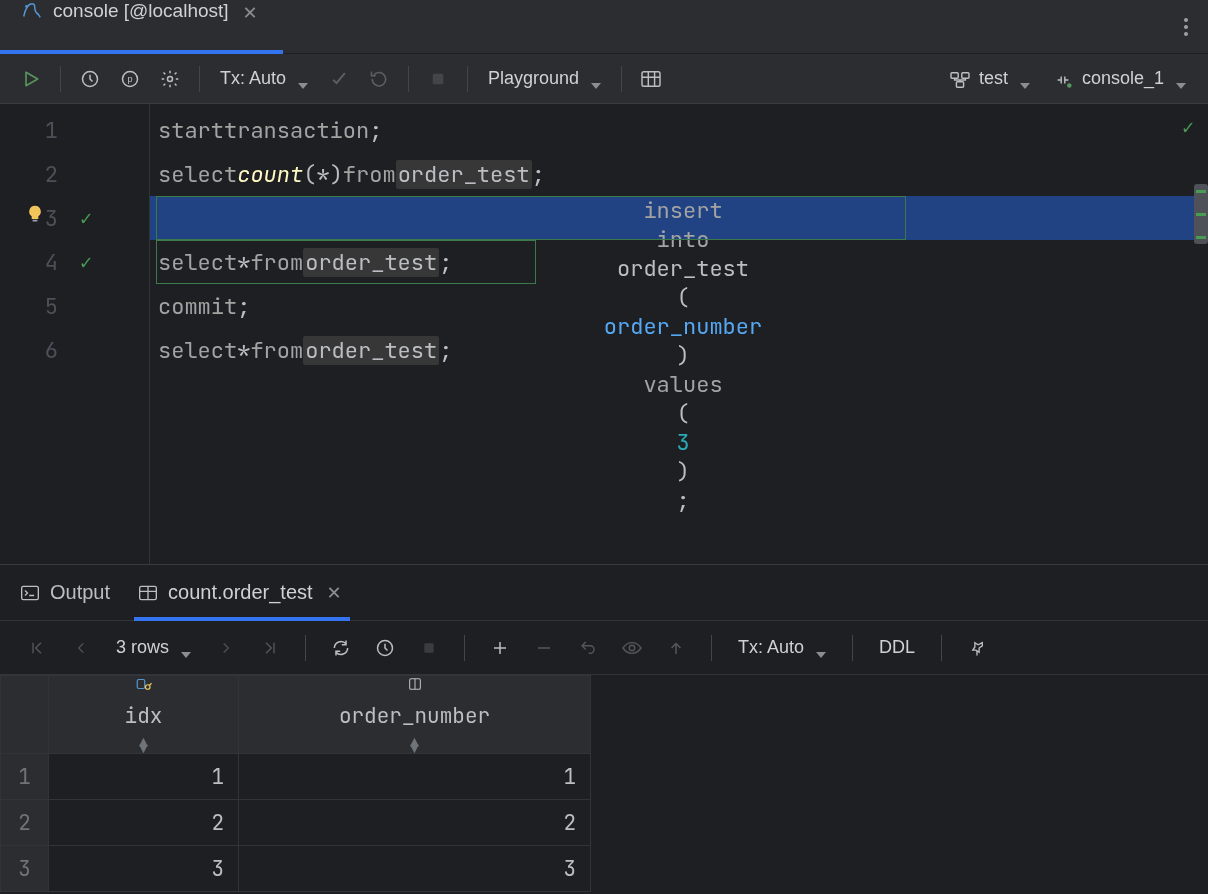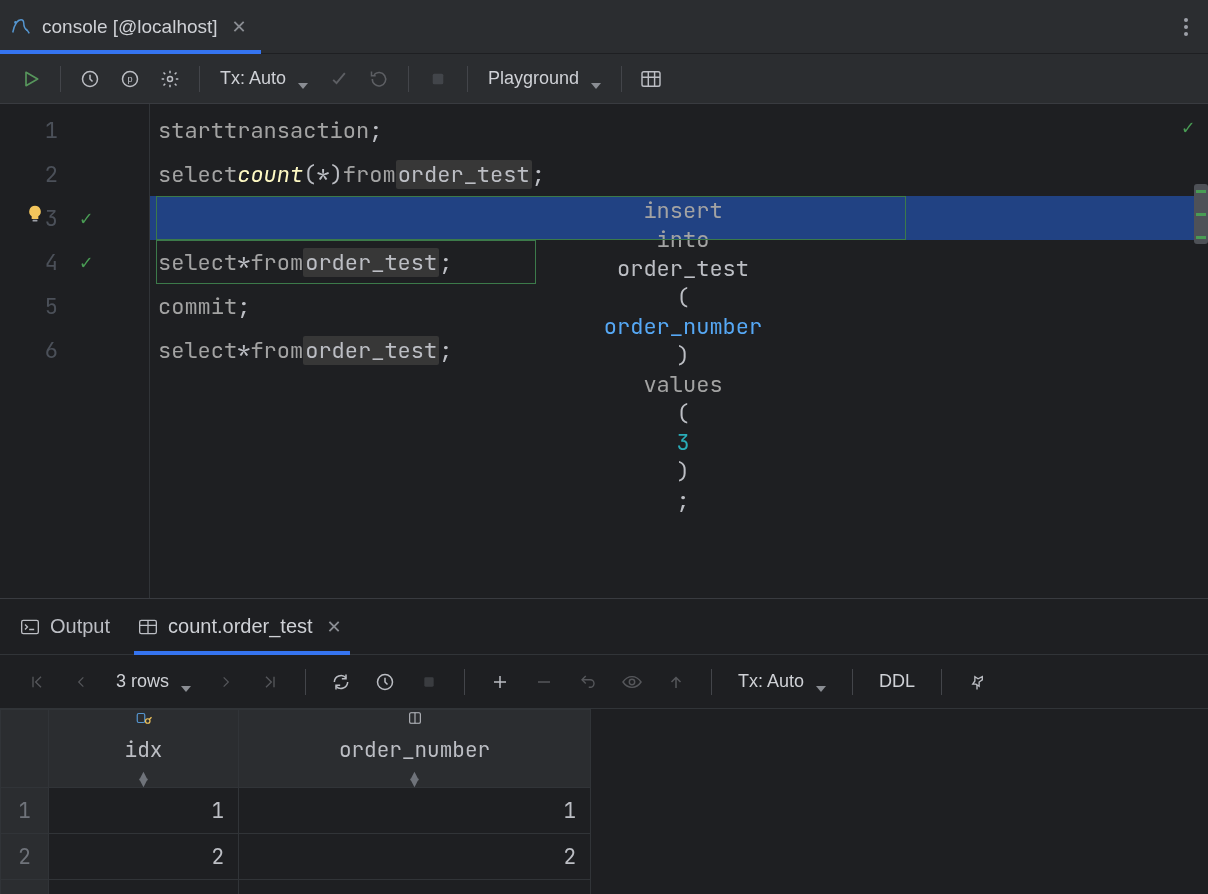--- a/index.html
+++ b/index.html
@@ -19,23 +19,23 @@
   .tab-bar {
     display: flex;
     align-items: center;
     height: 54px;
     background: #2b2d30;
     border-bottom: 1px solid #1e1f22;
     position: relative;
   }
   .tab {
     display: flex;
-    align-items: center;
+    align-items: flex-start;
     gap: 10px;
-    padding: 0 10px;
+    padding: 0 21px;
     height: 100%;
     font-size: 19px;
     color: #cfd1d6;
     position: relative;
   }
   .tab.active::after {
     content: "";
     position: absolute;
     left: 0; right: 0; bottom: -1px;
     height: 4px;
@@ -184,21 +184,21 @@
   .editor-marks {
     position: absolute;
     right: 2px; top: 86px;
     width: 10px;
     display: flex; flex-direction: column; gap: 20px;
   }
   .editor-marks div { height: 3px; background: #499c54; }
 
   
   .panel {
-    height: 296px;
+    height: 330px;
     background: #1e1f22;
     display: flex;
     flex-direction: column;
     border-top: 1px solid #393b40;
   }
   .panel-tabs {
     display: flex;
     align-items: center;
     height: 56px;
     padding: 0 20px;
@@ -339,20 +339,44 @@
     <span class="chev-down"></span>
   </div>
   <div class="tb-sep"></div>
   <div class="tb-item">
     <svg width="22" height="18" viewBox="0 0 24 20" fill="none" stroke="#bcbec4" stroke-width="1.6">
       <rect x="2" y="2" width="20" height="16" rx="2"></rect>
         <path d="M2 8h20M9 2v16M16 2v16"></path>
     </svg>
   </div>
 
+  <div class="right">
+    <div class="tb-label">
+      <span>
+        <svg width="22" height="18" viewBox="0 0 24 20" fill="none" stroke="#bcbec4" stroke-width="1.6">
+          <rect x="2" y="2" width="8" height="6" rx="1"></rect>
+            <rect x="14" y="2" width="8" height="6" rx="1"></rect>
+          <rect x="8" y="12" width="8" height="6" rx="1"></rect>
+            <path d="M6 8v2h12V8M12 10v2"></path>
+        </svg>
+      </span>
+      <span>test</span>
+      <span class="chev-down"></span>
+    </div>
+    <div class="tb-label">
+      <span>
+        <svg width="22" height="18" viewBox="0 0 24 20" fill="none" stroke="#bcbec4" stroke-width="1.6">
+          <path d="M6 10h4M14 10h4M10 6v8M14 6v8"></path>
+            <circle cx="19" cy="16" r="2.5" fill="#57965c" stroke="none"></circle>
+        </svg>
+      </span>
+      <span>console_1</span>
+      <span class="chev-down"></span>
+    </div>
+  </div>
 </div>
 
 <div class="editor">
   <div class="gutter">
     <div class="gutter-line">
         <span class="lineno">1</span>
       </div>
     <div class="gutter-line">
       <span class="lineno">2</span>
       <span class="bulb">

